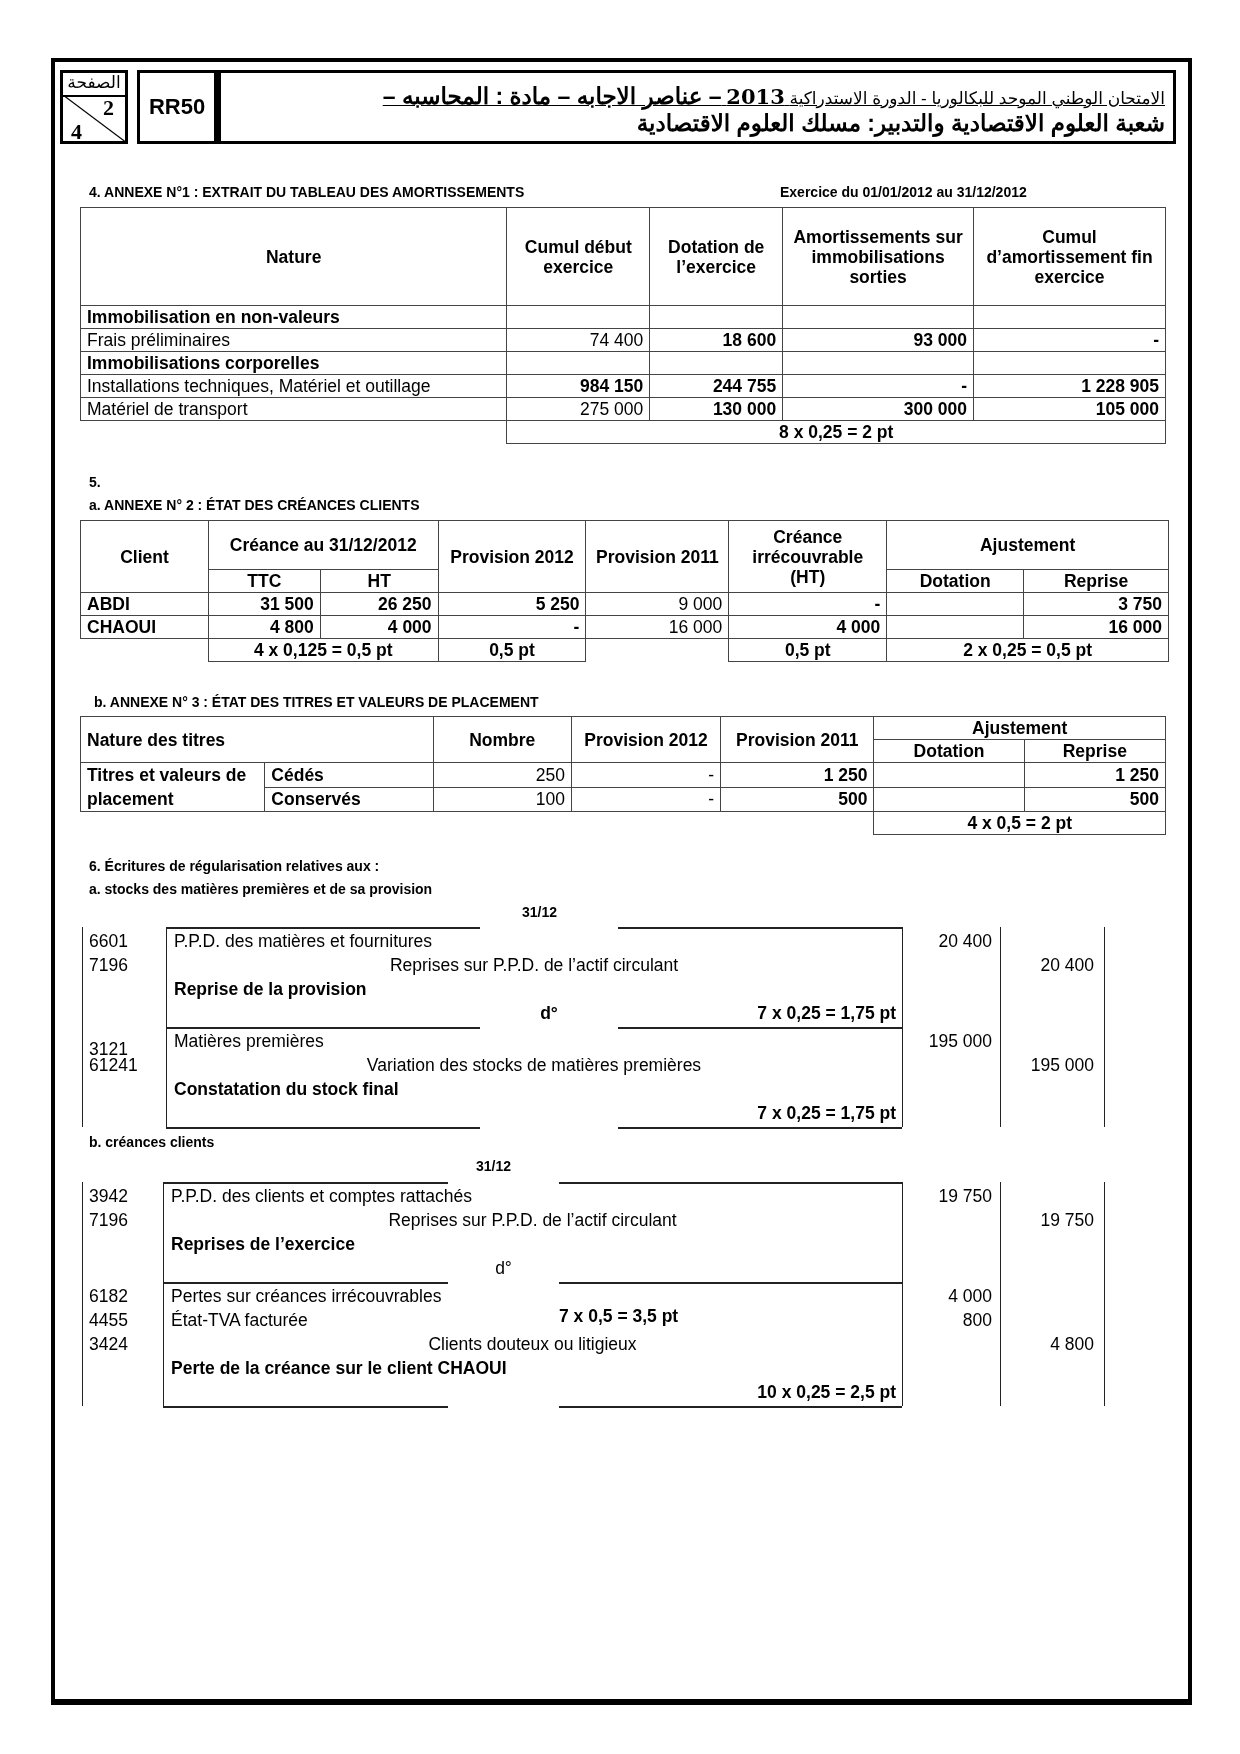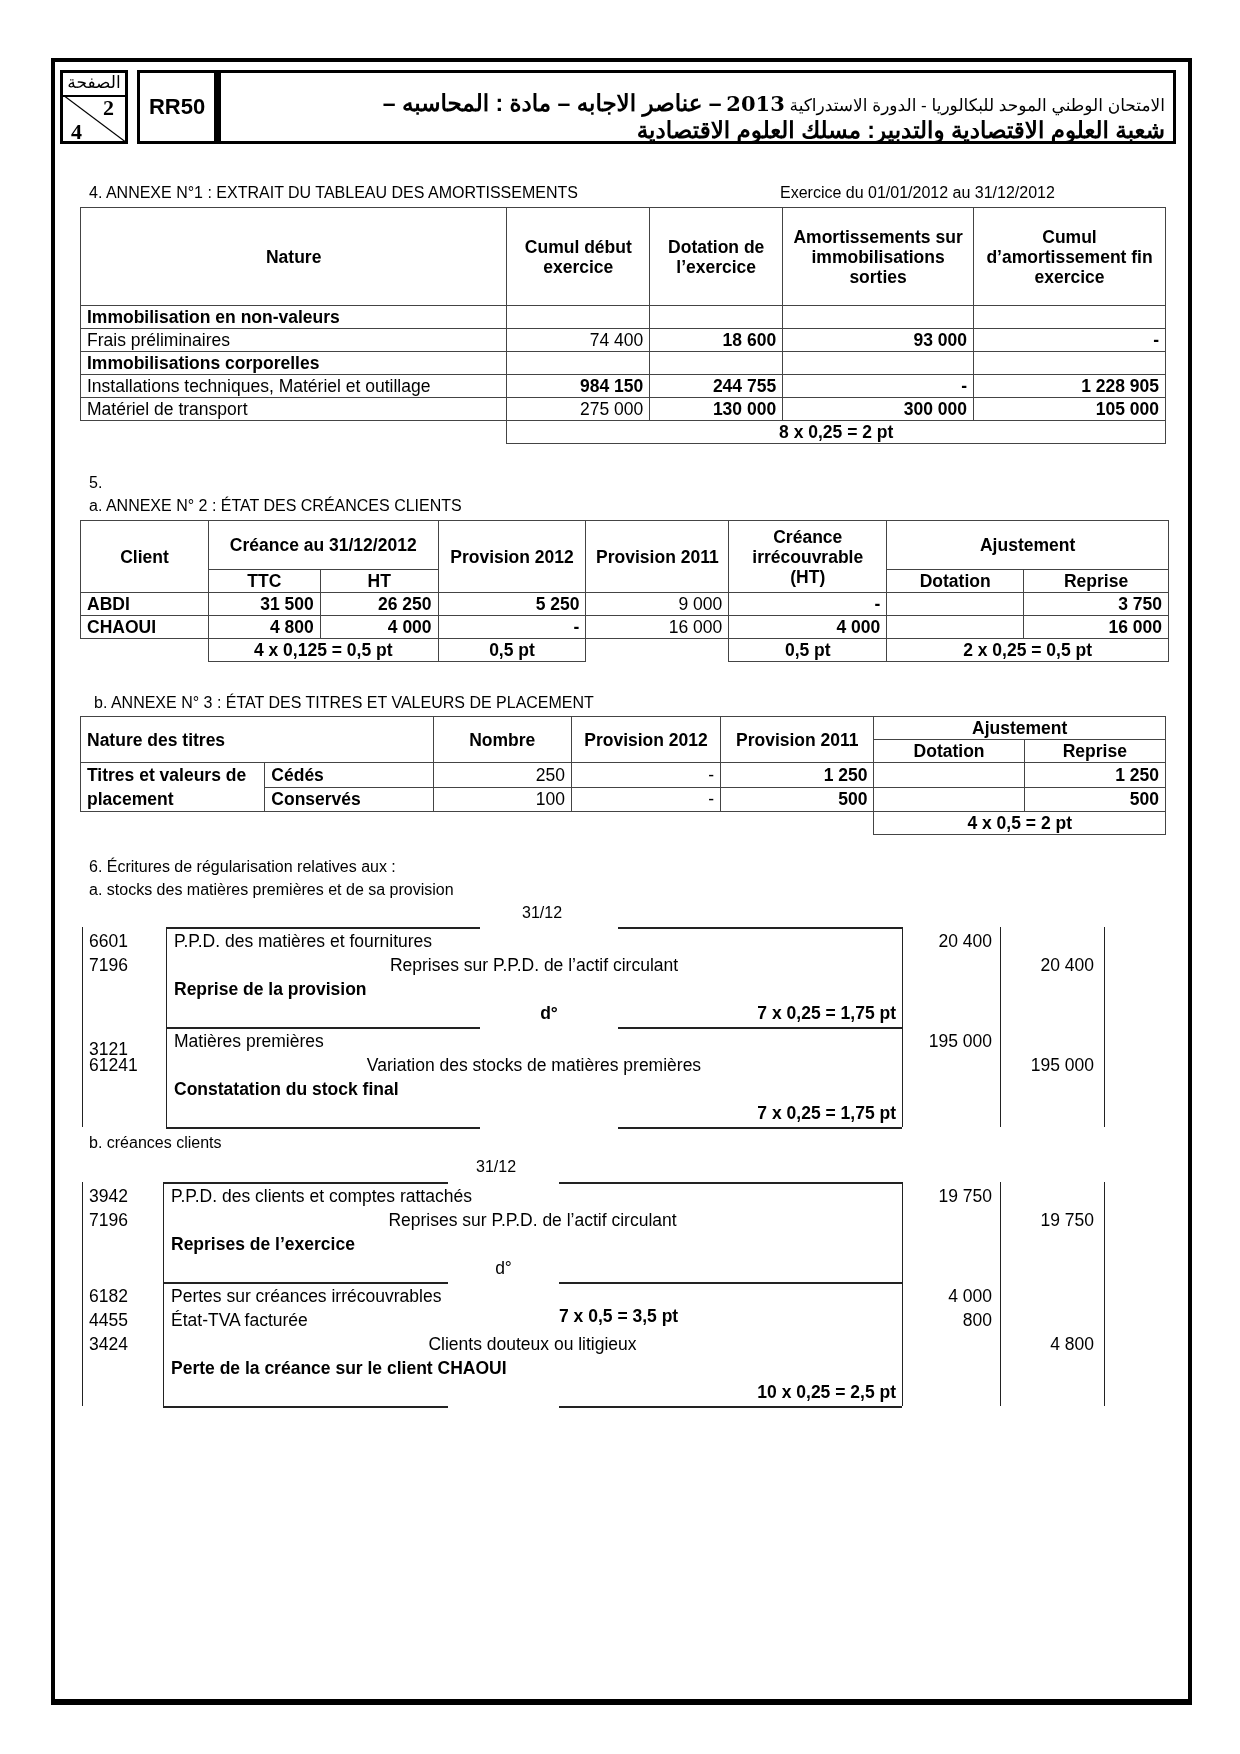--- a/index.html
+++ b/index.html
@@ -7,26 +7,26 @@
          font-family:"Liberation Sans", sans-serif; color:#000; }
   .abs { position:absolute; }
   .frame { left:51px; top:58px; width:1133px; height:1637px; border:4px solid #000; border-bottom-width:6px; box-sizing:content-box; }
   .hbox { border:3px solid #000; box-sizing:border-box; }
   .pagebox { left:60px; top:70px; width:68px; height:74px; }
   .pagebox .lbl { position:absolute; left:0; top:0; width:100%; height:22px; border-bottom:2px solid #000; font-size:17px; text-align:center; direction:rtl; line-height:20px; }
   .pagebox .num { position:absolute; font-family:"Liberation Serif", serif; font-weight:bold; font-size:22px; }
   .pagebox svg { position:absolute; left:0; top:22px; }
   .rrbox { left:137px; top:70px; width:80px; height:74px; font-weight:bold; font-size:22px; display:flex; align-items:center; justify-content:center; }
   .titlebox { left:216px; top:70px; width:960px; height:74px; border-left-width:5px; direction:rtl; padding-right:8px; }
-  .titlebox .l1 { font-size:17px; margin-top:17px; white-space:nowrap; }
+  .titlebox .l1 { font-size:17px; margin-top:10px; white-space:nowrap;text-decoration:underline; }
   .titlebox .l1 b { font-size:23px; }
   .titlebox .l1 .yr { font-family:"DejaVu Serif", serif; font-size:21px; font-weight:bold; }
   .titlebox .l2 { font-size:23px; font-weight:bold; white-space:nowrap; }
 
-  .h { font-weight:normal; font-size:16px; white-space:nowrap; }
+  .h { font-weight:bold; font-size:14px; white-space:nowrap; }
   table.t { position:absolute; border-collapse:collapse; font-size:17.5px; }
   table.t td { border:1.5px solid #444; padding:0 6px; height:22px; line-height:20px; }
   td.c { text-align:center; font-weight:bold; }
   td.r { text-align:right; }
   td.b { font-weight:bold; }
   td.nb { border:none !important; }
   td.nbl { border-left:none !important; border-bottom:none !important; }
 
   .jv { position:absolute; width:0; border-left:1.5px solid #222; }
   .jh { position:absolute; height:0; border-top:2px solid #222; }

